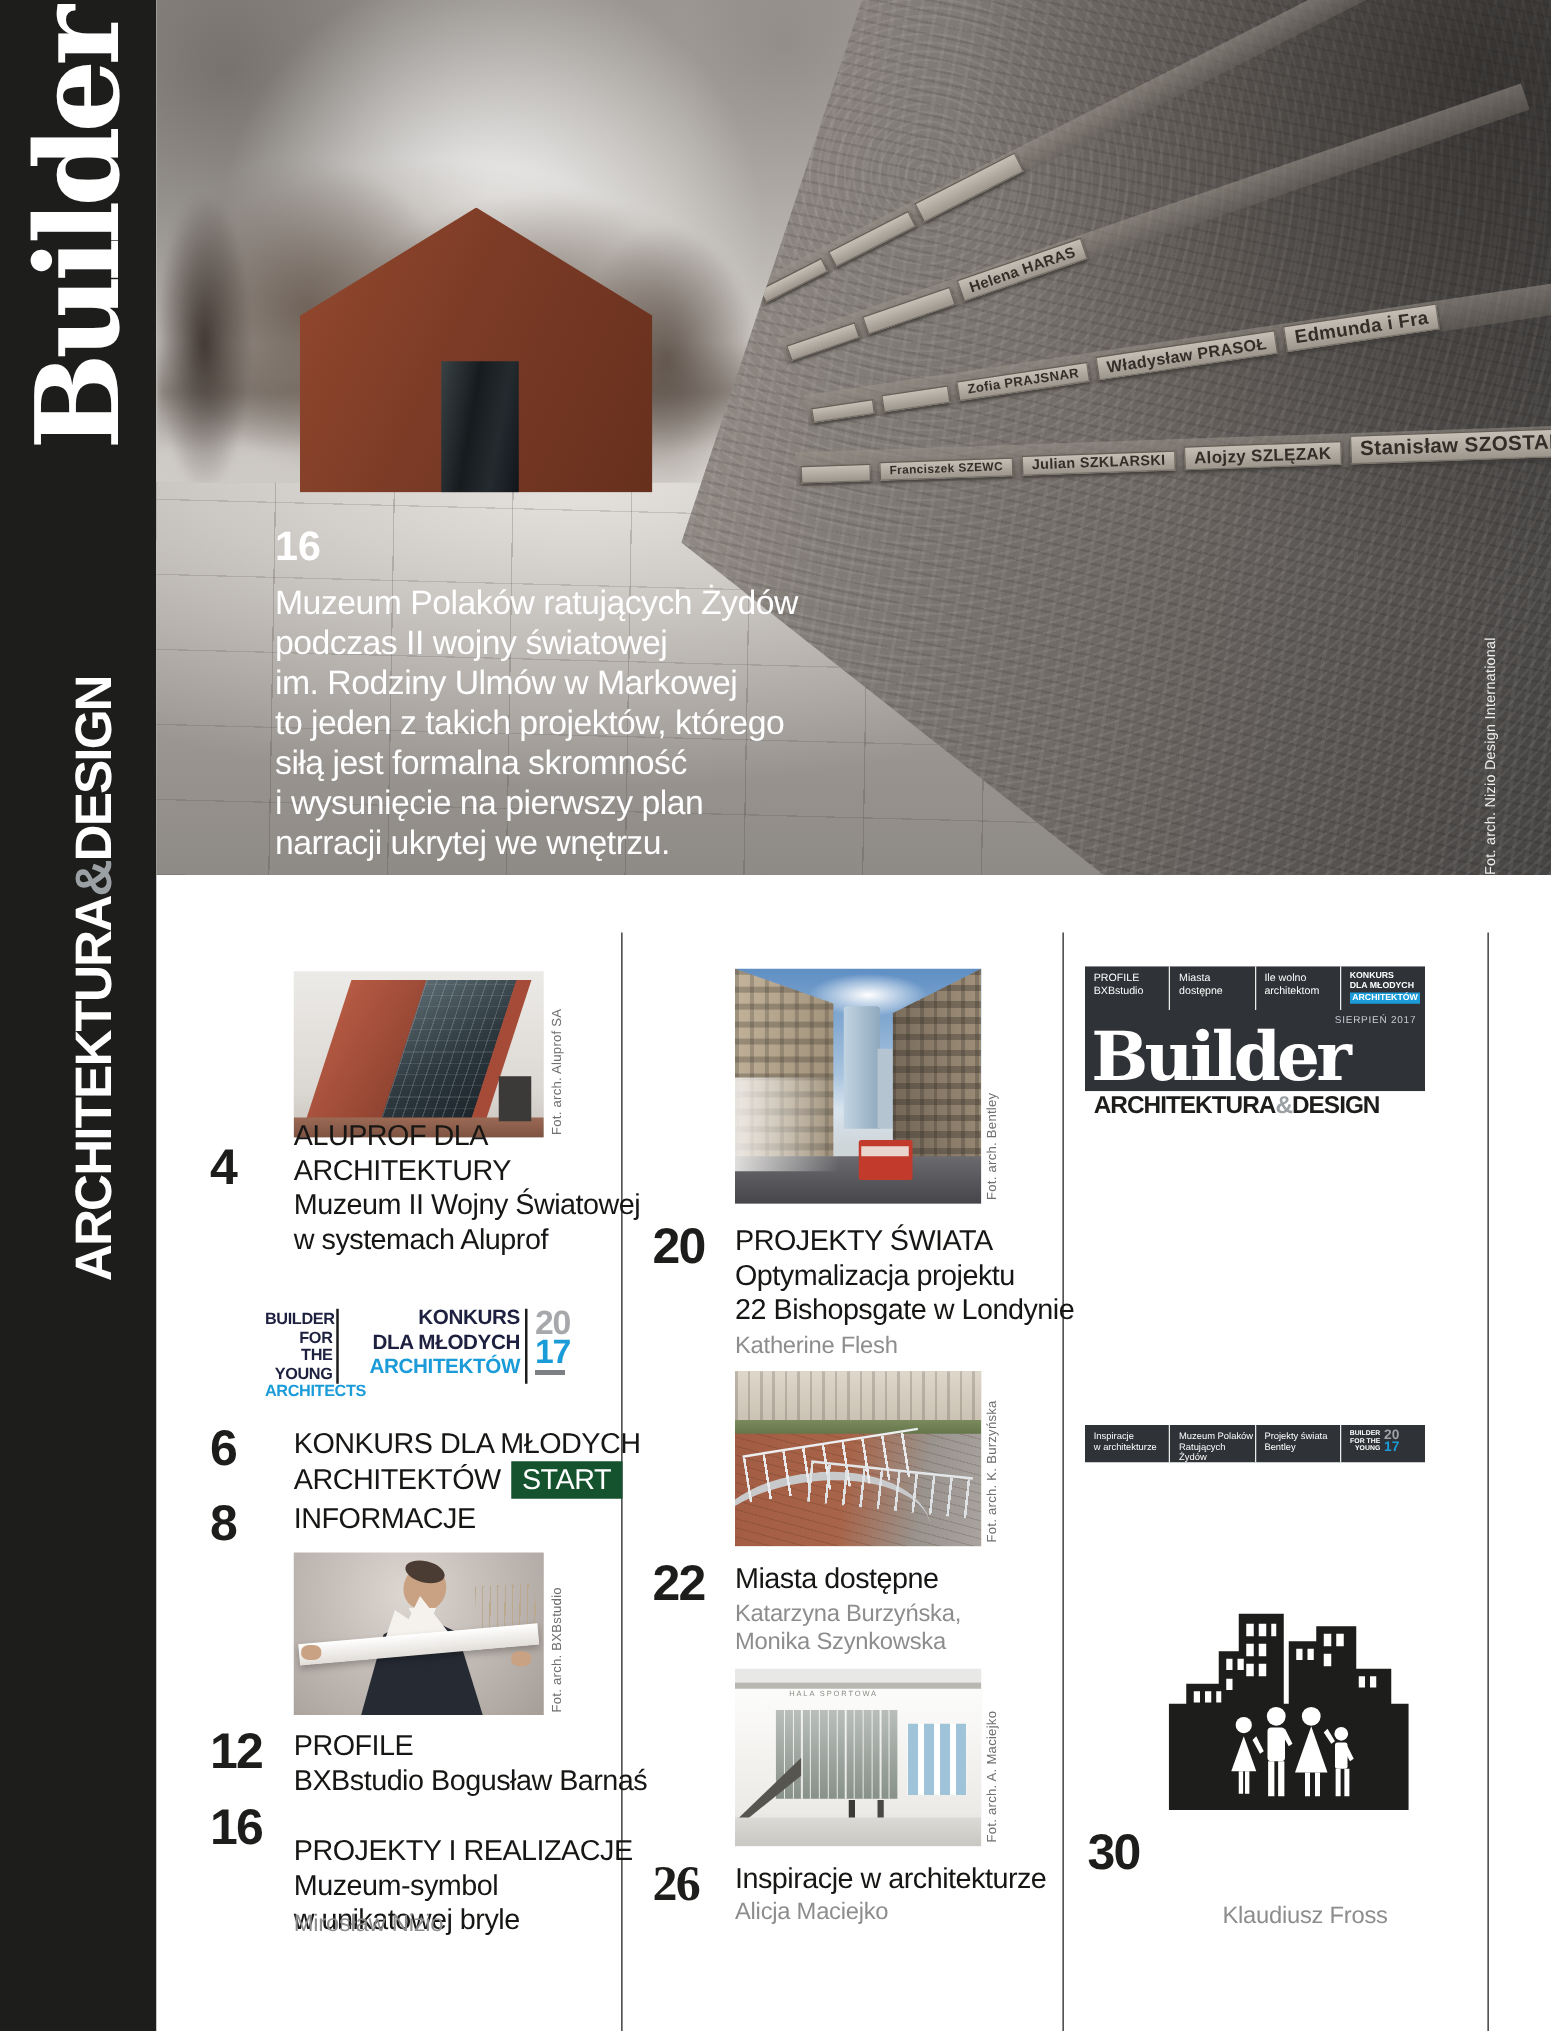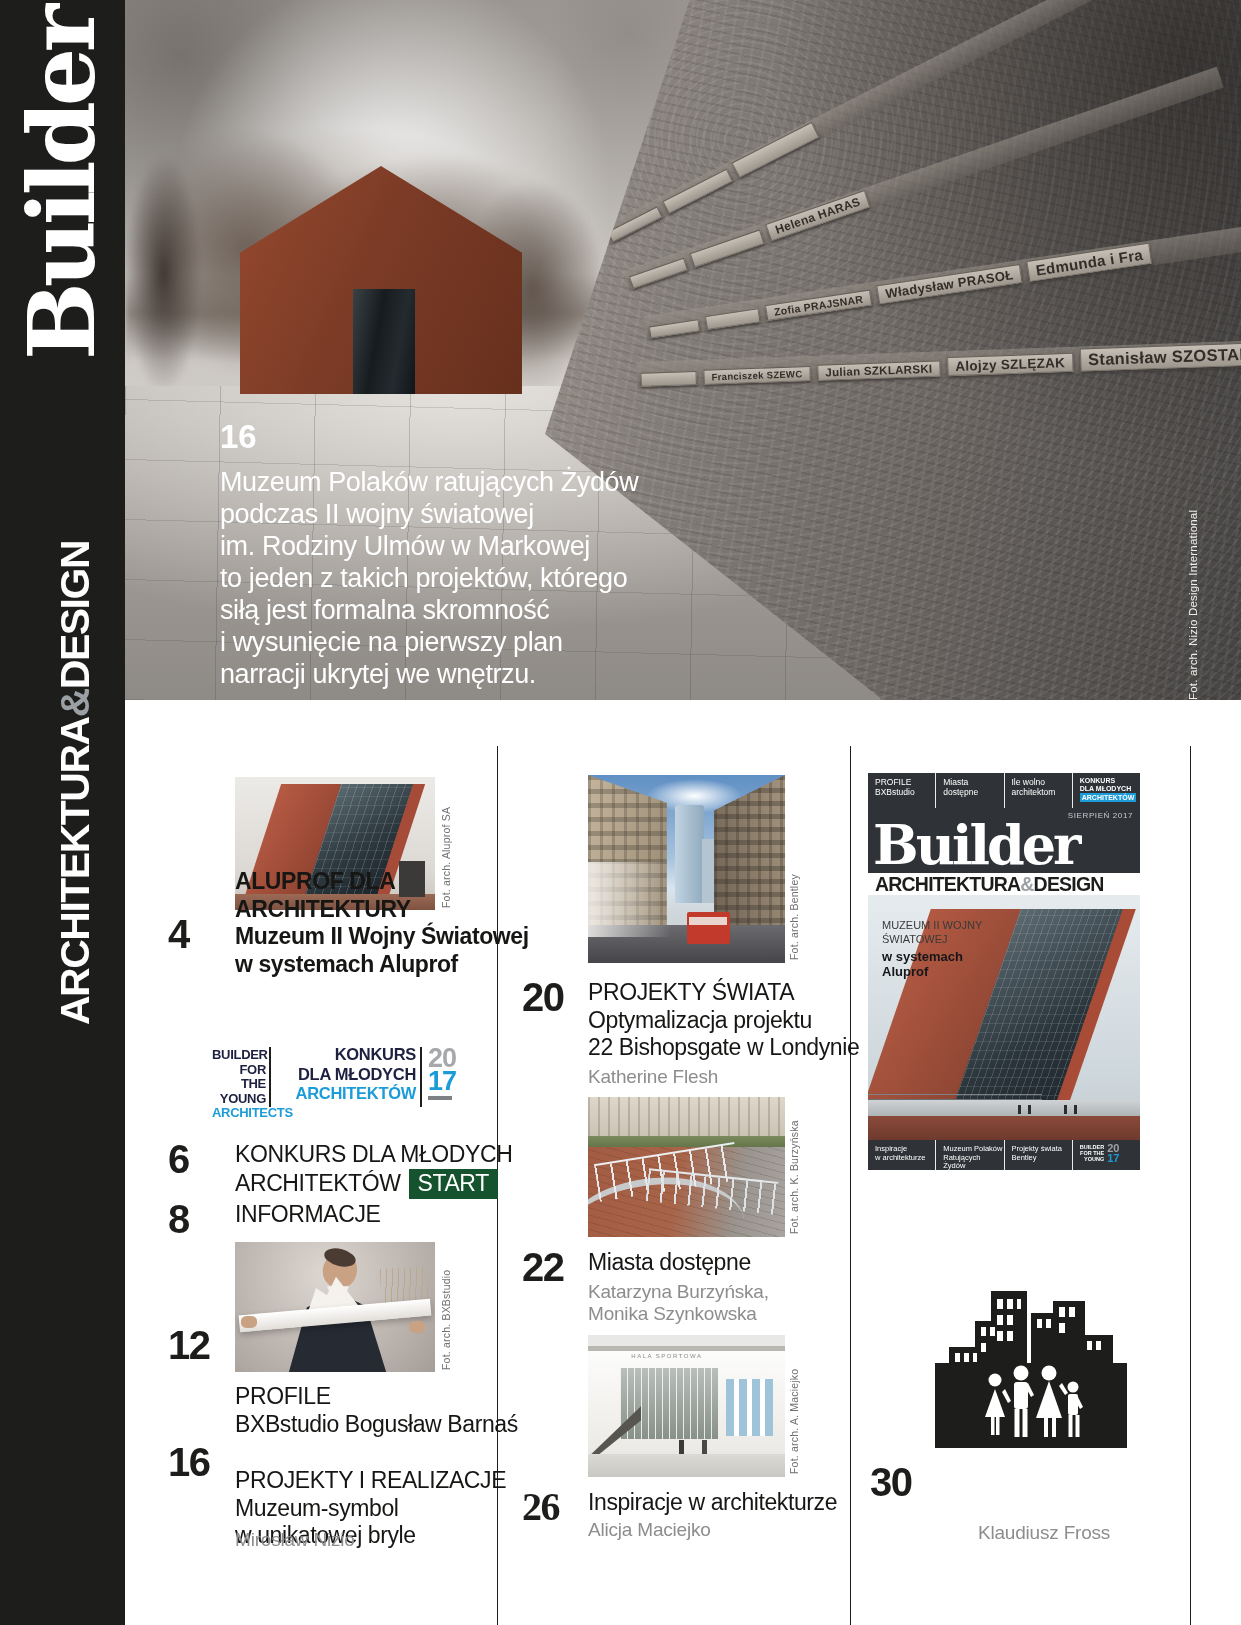--- a/index.html
+++ b/index.html
@@ -89,24 +89,24 @@
 
   
   .vr{position:absolute;top:746px;height:879px;width:1px;background:#1d1d1b;}
   .vr1{left:497px;}.vr2{left:850px;}.vr3{left:1190px;}
 
   
   .num{position:absolute;font-size:40px;font-weight:bold;letter-spacing:-1.5px;color:#1d1d1b;line-height:40px;}
   .etitle{position:absolute;font-size:23px;line-height:27.5px;letter-spacing:-0.4px;color:#161614;}
   .eauthor{position:absolute;font-size:19px;line-height:22px;letter-spacing:-0.2px;color:#8d8d8d;}
   .badge{display:inline-block;background:#14532d;color:#fff;padding:1px 9px 2px;margin-left:8px;}
-  .n0{left:168px;top:914px;}.t0{left:235px;top:868px;font-weight:bold;}
+  .n0{left:168px;top:914px;}.t0{left:235px;top:895px;}
   .n1{left:168px;top:1139px;}.t1{left:235px;top:1141px;}
   .n2{left:168px;top:1199px;}.t2{left:235px;top:1201px;}
-  .n3{left:168px;top:1325px;}.t3{left:235px;top:1383px;}
+  .n3{left:168px;top:1381px;}.t3{left:235px;top:1383px;}
   .n4{left:168px;top:1442px;}.t4{left:235px;top:1467px;}.a4{left:235px;top:1529px;}
   .n5{left:522px;top:977px;}.t5{left:588px;top:979px;}.a5{left:588px;top:1066px;}
   .n6{left:522px;top:1247px;}.t6{left:588px;top:1249px;}.a6{left:588px;top:1281px;}
   .n7{left:522px;top:1487px;font-family:Liberation Serif, serif;}.t7{left:588px;top:1489px;}.a7{left:588px;top:1519px;}
   .n8{left:870px;top:1462px;}.t8{left:935px;top:1464px;}.a8{left:935px;top:1522px;margin-left:43px;}
 
   
   .ph{position:absolute;overflow:hidden;}
   .ph>*{position:absolute;}
   .ph-alu{left:235px;top:777px;width:200px;height:133px;
@@ -434,38 +434,20 @@
         <div class="cmenu-cell clogo">
           <div class="cl-a">KONKURS</div>
           <div class="cl-a">DLA MŁODYCH</div>
           <div class="cl-c">ARCHITEKTÓW</div>
         </div>
       </div>
       <div class="cissue">SIERPIEŃ 2017</div>
       <div class="cbrand">Builder</div>
     </div>
     <div class="csub"><span>ARCHITEKTURA</span><span class="amp2">&amp;</span><span>DESIGN</span></div>
-    <div class="cphoto">
-      <div class="cov-red"></div>
-      <div class="cov-glass"></div>
-      <div class="cov-edge"></div>
-      <div class="cov-title">
-        <div class="ct1 ml">MUZEUM II WOJNY
-ŚWIATOWEJ</div>
-        <div class="ct2 ml">w systemach
-Aluprof</div>
-      </div>
-      <div class="cov-rail"></div>
-      <div class="cov-walk"></div>
-      <div class="cov-base"></div>
-      <div class="cov-p cp1"></div>
-      <div class="cov-p cp2"></div>
-      <div class="cov-p cp3"></div>
-      <div class="cov-p cp4"></div>
-    </div>
     <div class="cfoot">
       <div class="cfoot-cell ml">Inspiracje
 w architekturze</div>
       <div class="cfoot-cell ml">Muzeum Polaków
 Ratujących Żydów</div>
       <div class="cfoot-cell ml">Projekty świata
 Bentley</div>
       <div class="cfoot-cell clogo2">
         <div class="cl2col">
           <div class="cl2-a">BUILDER</div>

